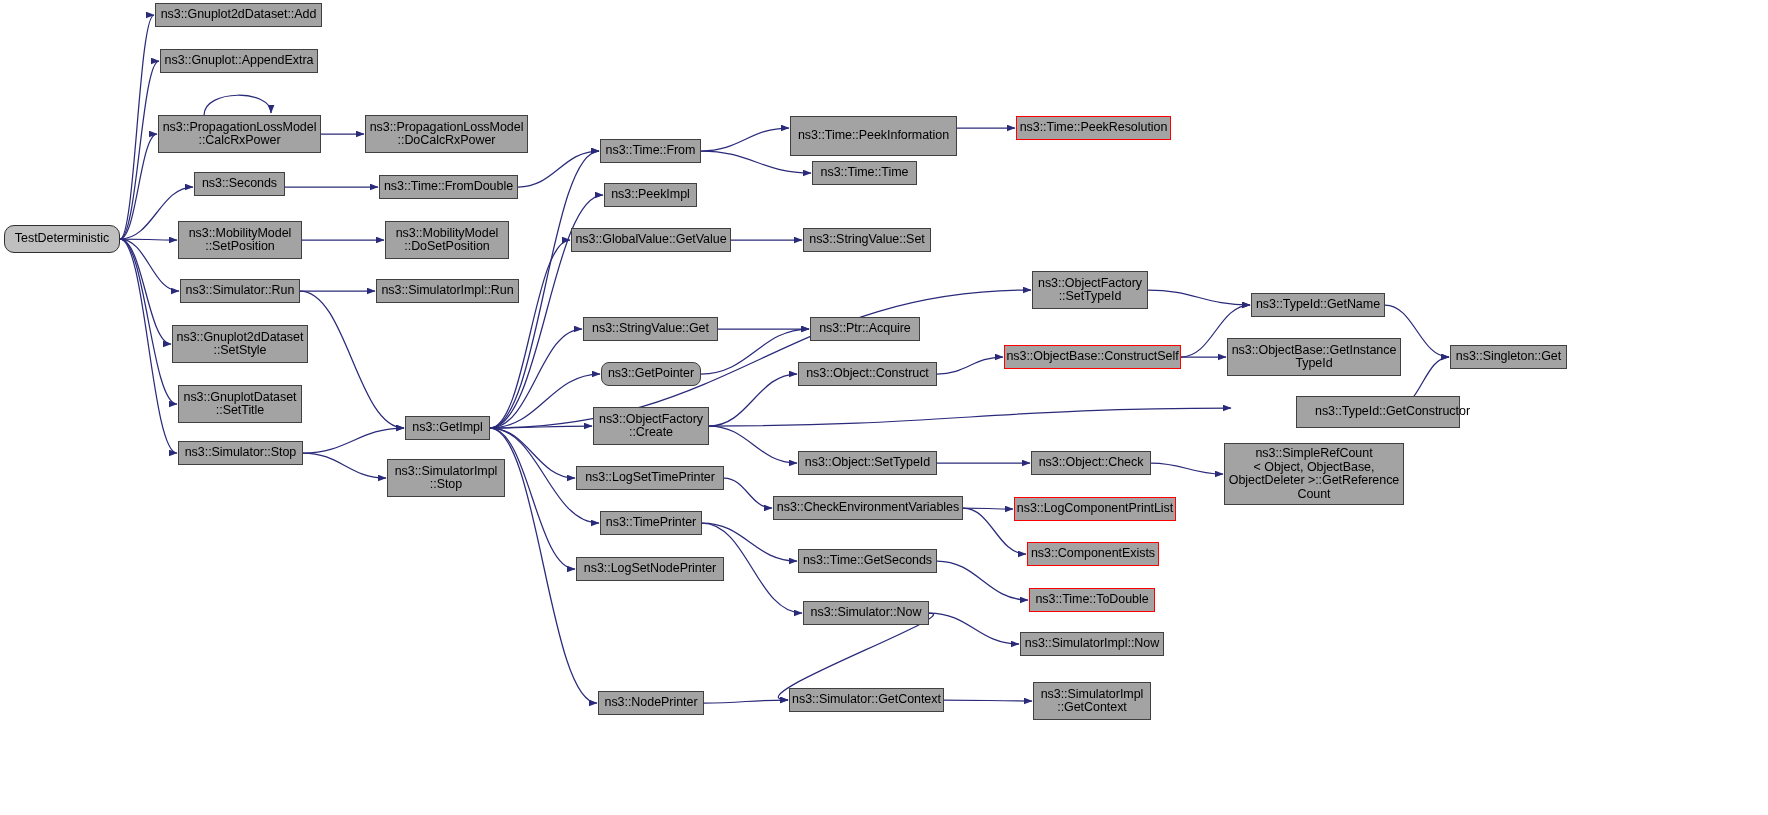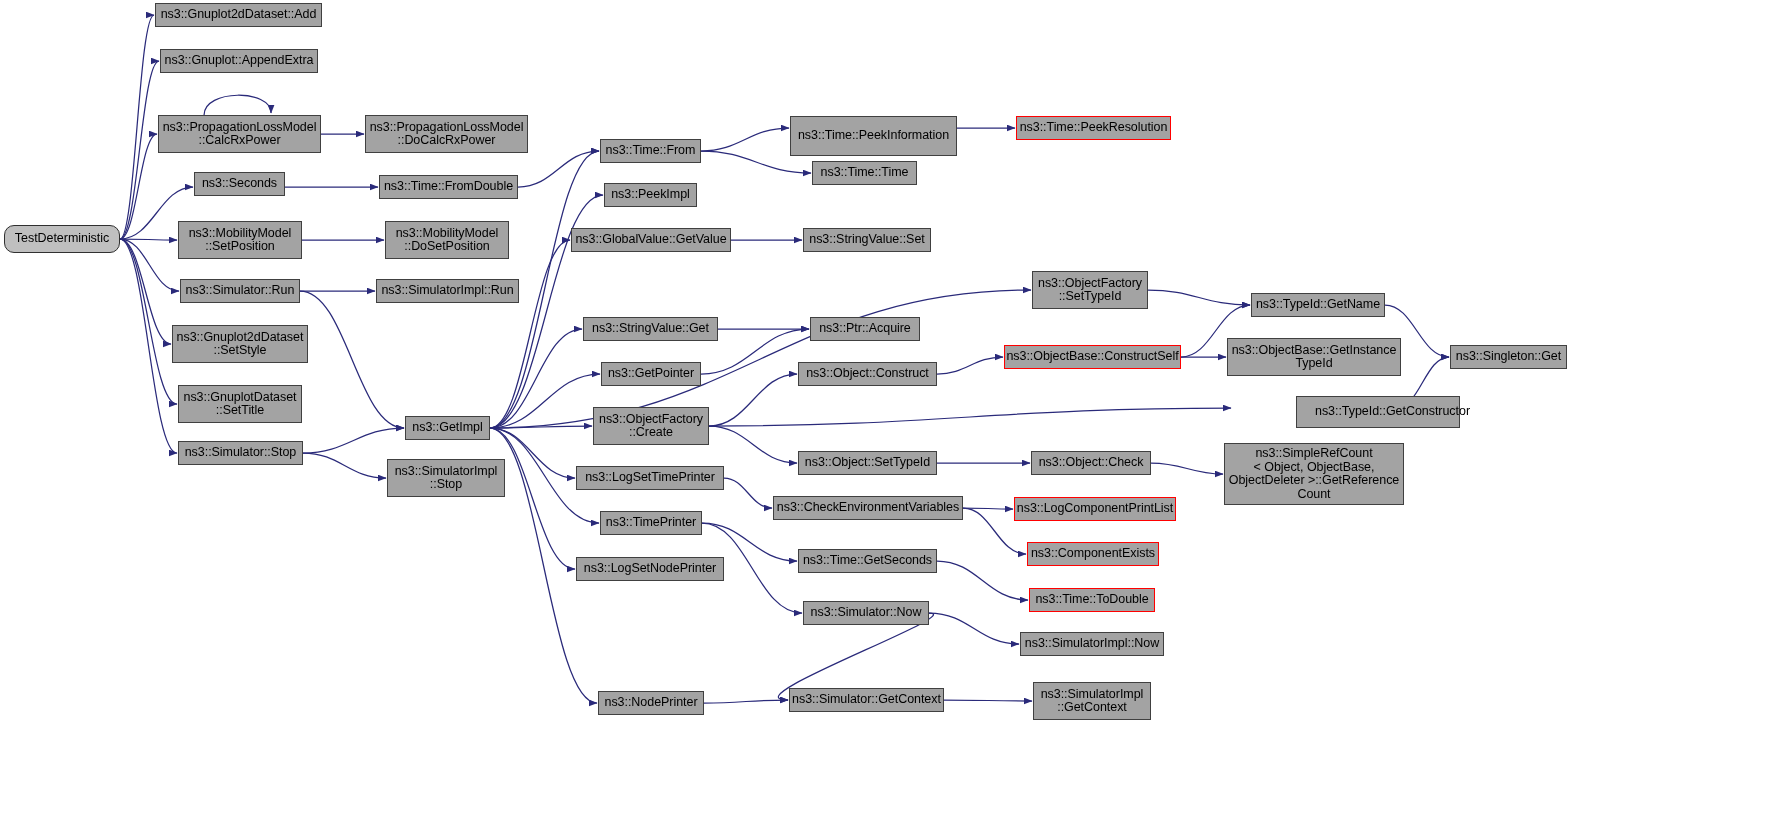--- a/index.html
+++ b/index.html
@@ -114,21 +114,21 @@
       <div class="node" style="left: 385px; top: 221px; width: 124px; height: 38px;">ns3::MobilityModel
 ::DoSetPosition</div>
       <div class="node" style="left: 376px; top: 279px; width: 143px; height: 24px;">ns3::SimulatorImpl::Run</div>
       <div class="node" style="left: 405px; top: 416px; width: 85px; height: 24px;">ns3::GetImpl</div>
       <div class="node" style="left: 387px; top: 459px; width: 118px; height: 38px;">ns3::SimulatorImpl
 ::Stop</div>
       <div class="node" style="left: 600px; top: 139px; width: 101px; height: 24px; text-align: center;">ns3::Time::From</div>
       <div class="node" style="left: 604px; top: 183px; width: 93px; height: 24px;">ns3::PeekImpl</div>
       <div class="node" style="left: 571px; top: 228px; width: 160px; height: 24px;">ns3::GlobalValue::GetValue</div>
       <div class="node" style="left: 583px; top: 317px; width: 135px; height: 24px;">ns3::StringValue::Get</div>
-      <div class="node" style="left: 601px; top: 362px; width: 100px; height: 24px;">ns3::GetPointer</div>
+      <div class="node" style="left: 601px; top: 362px; width: 100px; height: 24px; border-radius: 8px;">ns3::GetPointer</div>
       <div class="node" style="left: 593px; top: 407px; width: 116px; height: 38px;">ns3::ObjectFactory
 ::Create</div>
       <div class="node" style="left: 576px; top: 466px; width: 148px; height: 24px;">ns3::LogSetTimePrinter</div>
       <div class="node" style="left: 600px; top: 511px; width: 102px; height: 24px;">ns3::TimePrinter</div>
       <div class="node" style="left: 576px; top: 557px; width: 148px; height: 24px;">ns3::LogSetNodePrinter</div>
       <div class="node" style="left: 598px; top: 691px; width: 106px; height: 24px;">ns3::NodePrinter</div>
       <div class="node" style="left: 790px; top: 116px; width: 167px; height: 40px;">ns3::Time::PeekInformation</div>
       <div class="node" style="left: 812px; top: 161px; width: 105px; height: 24px;">ns3::Time::Time</div>
       <div class="node" style="left: 803px; top: 228px; width: 128px; height: 24px;">ns3::StringValue::Set</div>
       <div class="node" style="left: 810px; top: 317px; width: 110px; height: 24px;">ns3::Ptr::Acquire</div>

